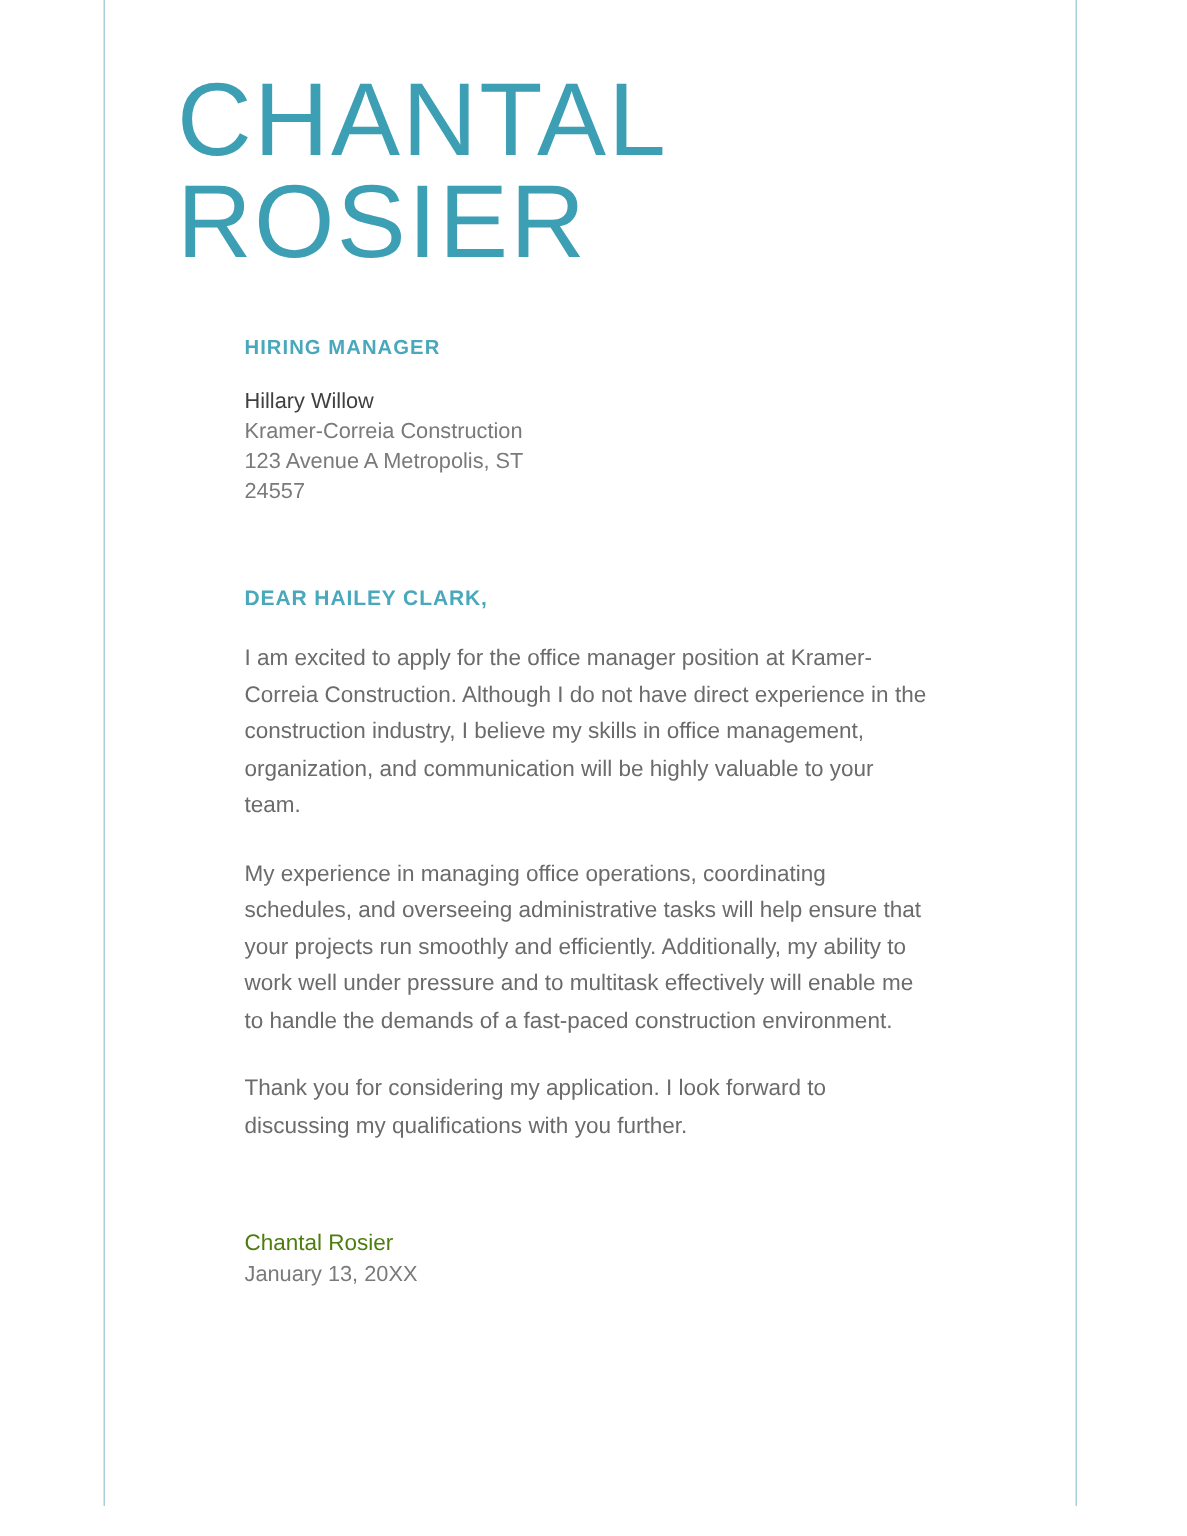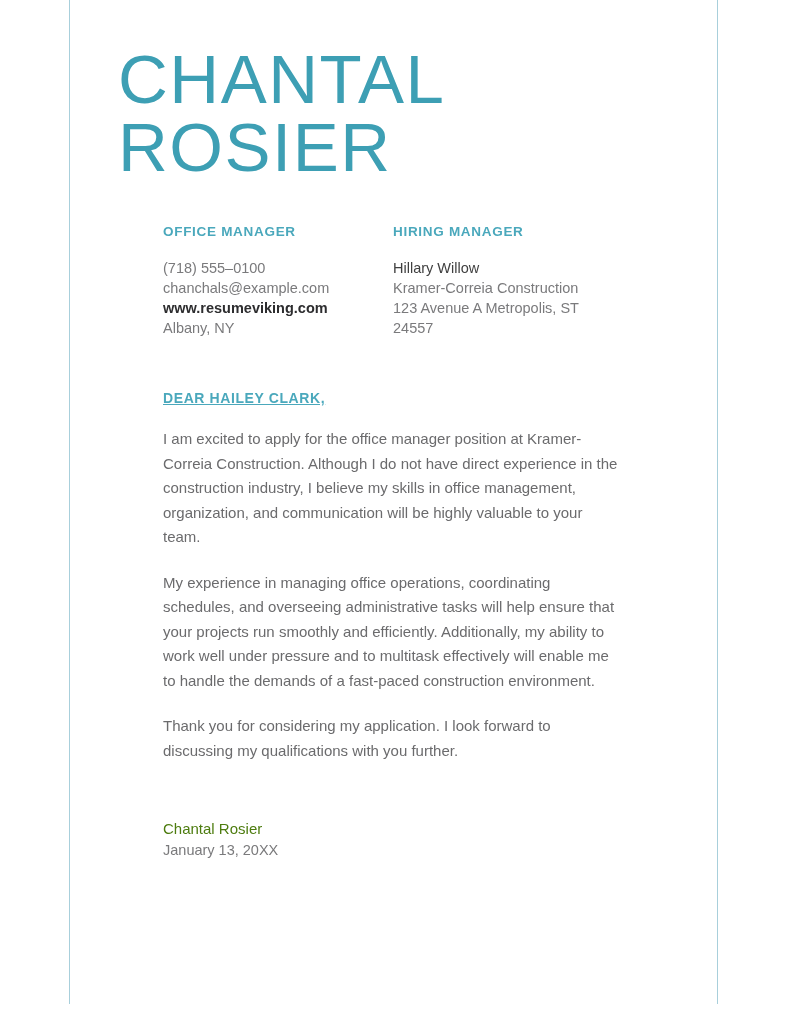--- a/index.html
+++ b/index.html
@@ -88,21 +88,20 @@
     margin-left: 45px;
     width: 455px;
   }
   .salutation {
     color: #4aa8bc;
     font-size: 14px;
     font-weight: 600;
     letter-spacing: 0.6px;
     text-transform: uppercase;
     margin-bottom: 21px;
-    text-decoration: underline;
   }
   .para {
     color: #6b6b6d;
     font-size: 15px;
     line-height: 24.5px;
     margin: 0 0 21px 0;
   }
   .para:last-of-type { margin-bottom: 0; }
 
   .closing {
@@ -136,27 +135,20 @@
 
   <div class="content">
 
     <div class="name-block">
       <div class="name-line">CHANTAL</div>
       <div class="name-line">ROSIER</div>
     </div>
 
     <div class="columns">
 
-      <div class="col-left">
-        <div class="col-heading">OFFICE MANAGER</div>
-        <div class="col-line">(718) 555–0100</div>
-        <div class="col-line">chanchals@example.com</div>
-        <div class="col-line strong">www.resumeviking.com</div>
-        <div class="col-line">Albany, NY</div>
-      </div>
 
       <div class="col-right">
         <div class="col-heading">HIRING MANAGER</div>
         <div class="col-line dark">Hillary Willow</div>
         <div class="col-line">Kramer-Correia Construction</div>
         <div class="col-line">123 Avenue A Metropolis, ST</div>
         <div class="col-line">24557</div>
       </div>
 
     </div>

